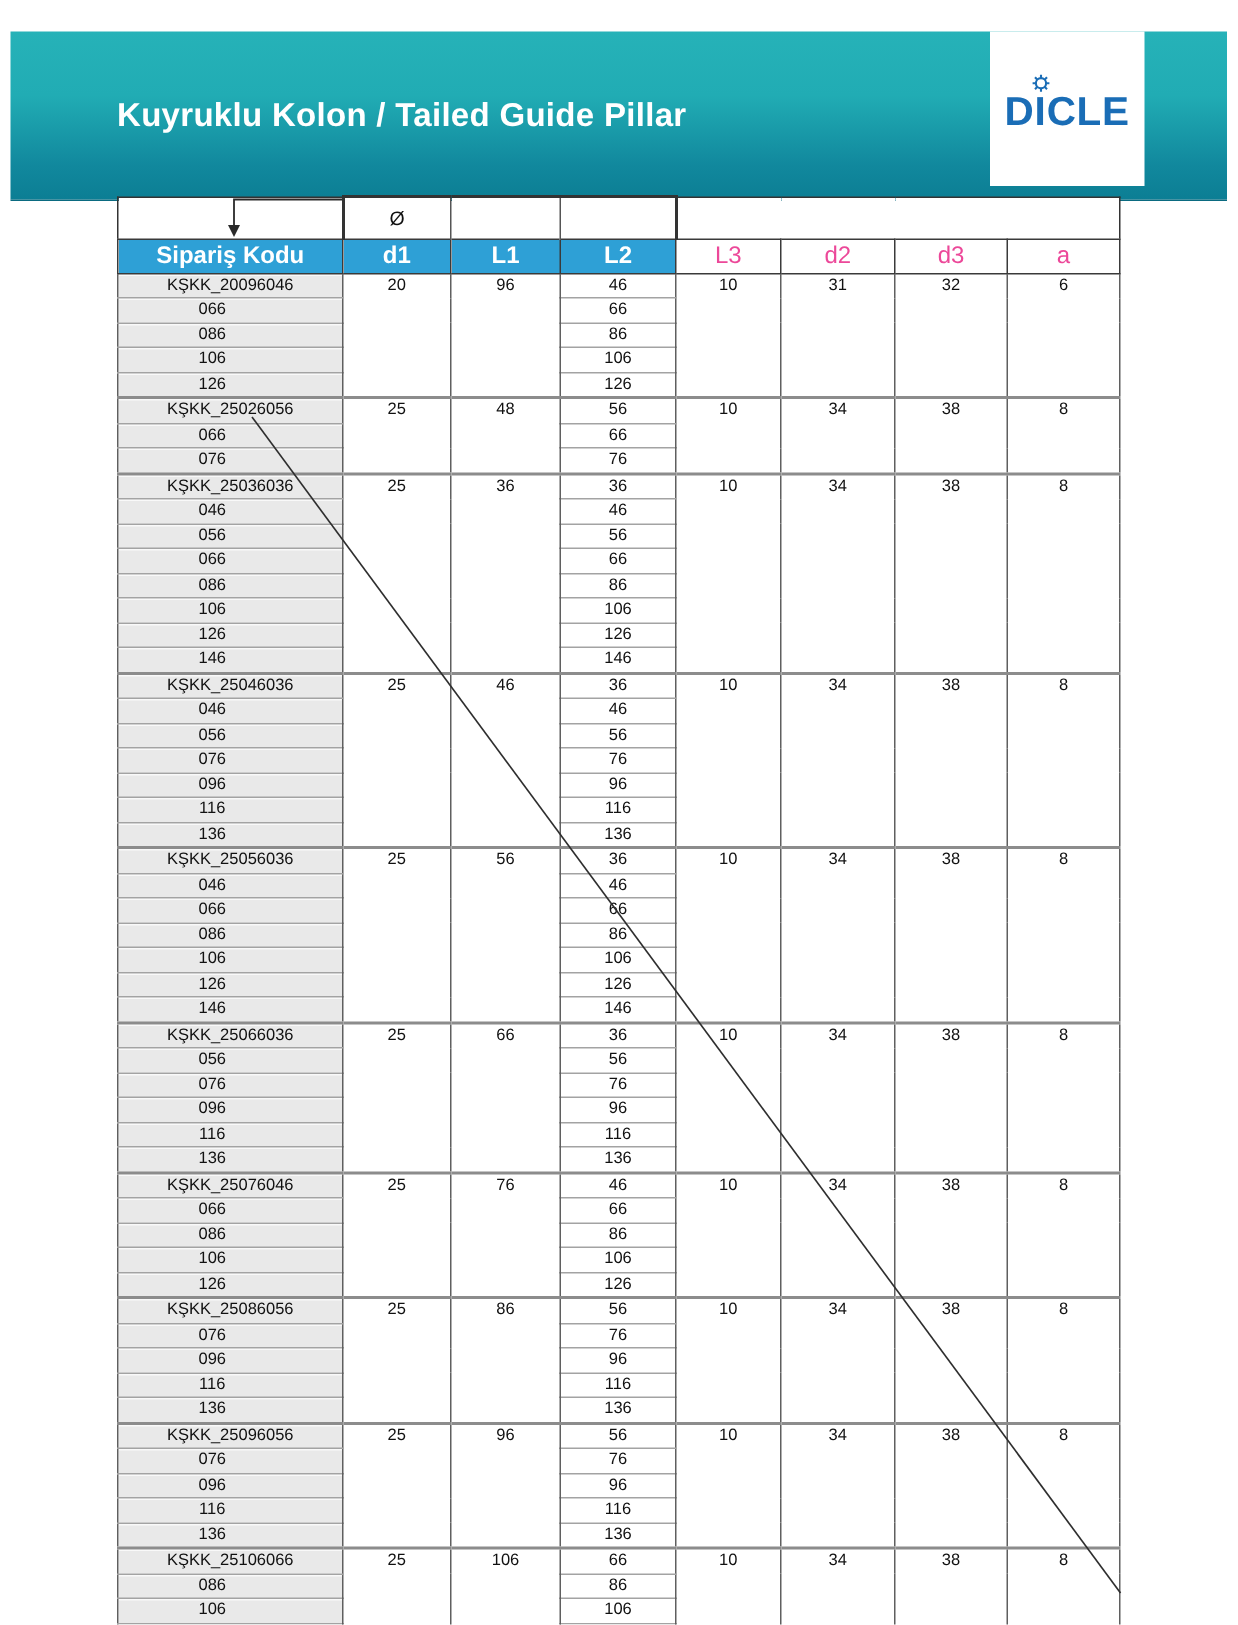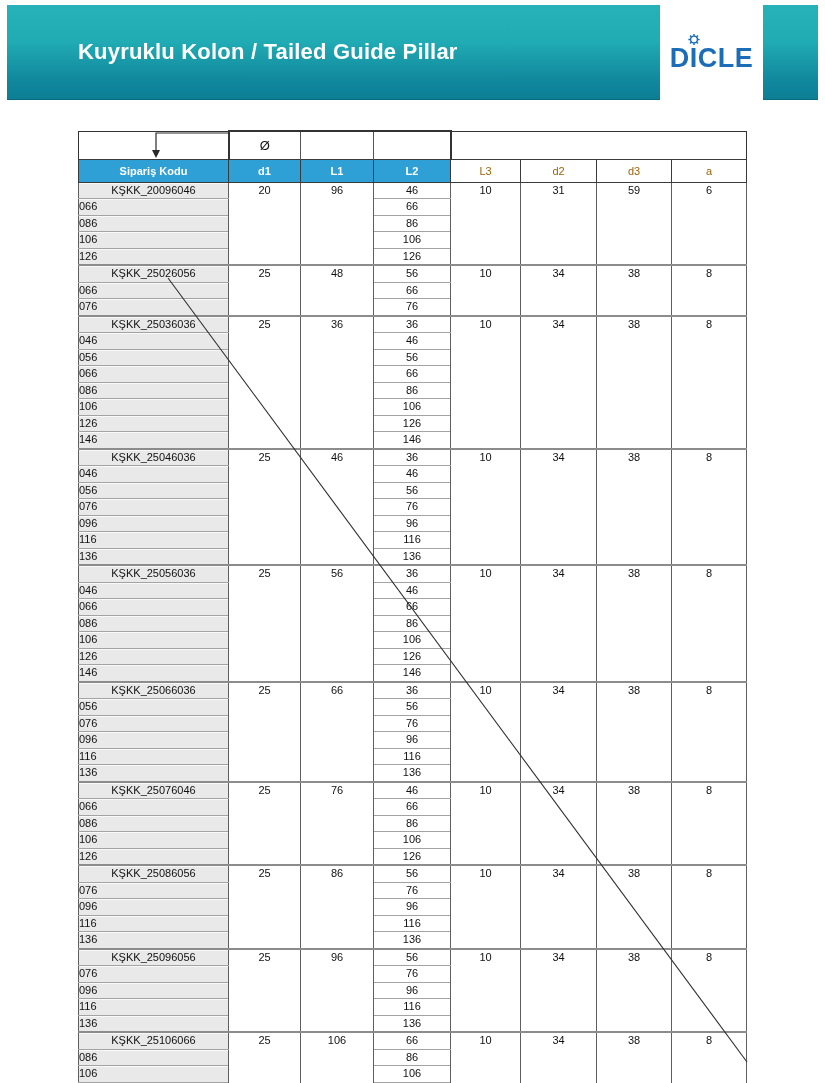--- a/index.html
+++ b/index.html
@@ -1,20 +1,20 @@
 <!DOCTYPE html>
 <html style="--hdr-blue: #2ea0d6;"><head>
 <meta charset="utf-8">
 <style>
   * { margin:0; padding:0; box-sizing:border-box; }
   html,body { width:825px; height:1083px; background:#ffffff;
               font-family:"Liberation Sans", sans-serif; position:relative; overflow:hidden; }
 
   
-  .banner { position:absolute; left:7px; top:5px; width:811px; height:95px;
+  .banner { position:absolute; left:7px; top:21px; width:811px; height:113px;
             background:linear-gradient(180deg,#26b2b8 0%,#21acb4 38%,#11889d 80%,#0c7e94 100%);
             border-bottom:1px solid #0a6a80; }
   .banner-title { position:absolute; left:71px; top:50%; transform:translateY(-50%);
                   color:#ffffff; font-size:22px; font-weight:bold; letter-spacing:0.2px;
                   white-space:nowrap; }
   .logo-box { position:absolute; left:653px; top:0; width:103px; height:103px;
               background:#ffffff; display:flex; align-items:center; justify-content:center; }
   .logo { position:relative; color:#1a6db6; font-size:27px; font-weight:bold;
           letter-spacing:0.5px; line-height:1; margin-top:4px; }
   .logo .i-wrap { position:relative; display:inline-block; }
@@ -27,31 +27,31 @@
 
   
   tr.prehead { height:28px; }
   tr.prehead td { border:none; background:#fff; font-size:13px; }
   tr.prehead td.phL { border-left:2px solid #333; border-top:2px solid #333; border-right:1px solid #555; }
   tr.prehead td.phM { border-top:2px solid #333; border-right:1px solid #555; }
   tr.prehead td.phR { border-top:2px solid #333; border-right:2px solid #333; }
 
   
   tr.head { height:23px; }
-  tr.head th { border:1px solid #3a3a3a; font-size:11px; font-weight:bold; }
+  tr.head th { border:1px solid #3a3a3a; font-size:16px; font-weight:bold; }
   tr.head th.blue { background:var(--hdr-blue,#2ea0d6); color:#ffffff; }
-  tr.head th.plain { background:#ffffff; color:#a16207; font-weight:normal; }
+  tr.head th.plain { background:#ffffff; color:#ec4899; font-weight:normal; }
 
   
   tbody tr { height:15.75px; }
   tbody td { border-left:1px solid #5f5f5f; border-right:1px solid #5f5f5f;
              line-height:15.5px; }
   td.code { background:#e9e9e9; border-bottom:1px solid #a3a3a3;
             box-shadow:inset 0 1px 0 #f9f9f9; }
-  td.code.sub { text-align:left; padding-right:24px; }
+  td.code.sub { text-align:center; padding-right:24px; }
   td.l2   { border-bottom:1px solid #a3a3a3; }
   td.num  { vertical-align:top;margin-top:24px; }
   tr.group-start td { border-top:2px solid #8c8c8c; }
   table { border:1px solid #333; }
 
   
   .overlay { position:absolute; left:0; top:0; width:825px; height:1083px;
              pointer-events:none; }
 </style>
 </head>
@@ -113,21 +113,21 @@
         </tr>
     </thead>
     <tbody id="table-body">
         <tr>
           <td class="code">KŞKK_20096046</td>
           <td class="num" rowspan="5">20</td>
           <td class="num" rowspan="5">96</td>
           <td class="l2">46</td>
           <td class="num" rowspan="5">10</td>
           <td class="num" rowspan="5">31</td>
-          <td class="num" rowspan="5">59</td>
+          <td class="num" rowspan="5">32</td>
           <td class="num" rowspan="5">6</td>
         </tr>
         <tr>
           <td class="code sub">066</td>
           <td class="l2">66</td>
         </tr>
         <tr>
           <td class="code sub">086</td>
           <td class="l2">86</td>
         </tr>

